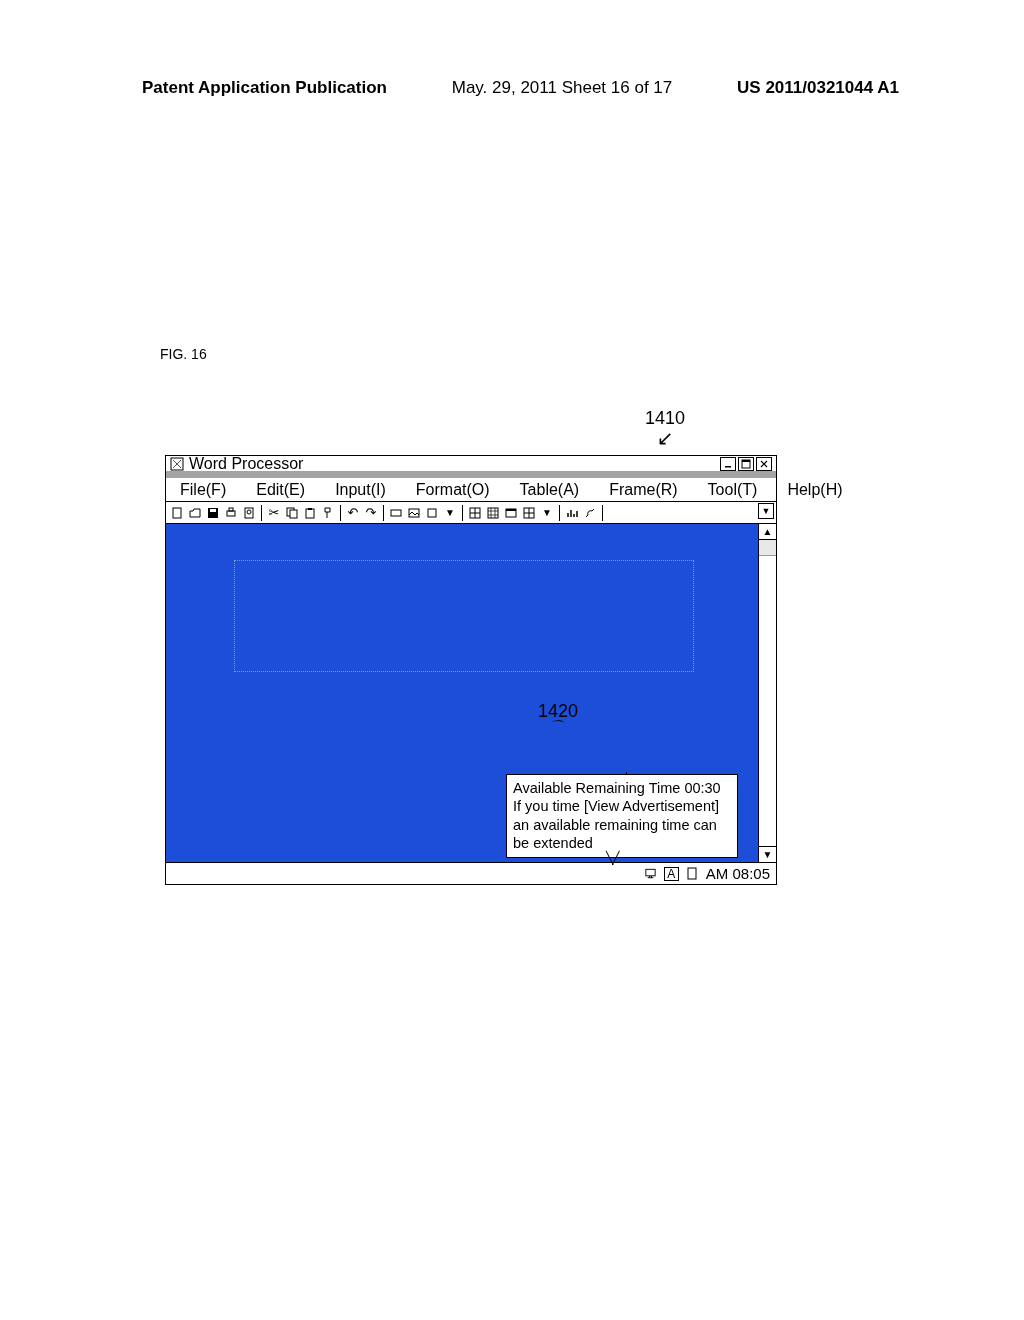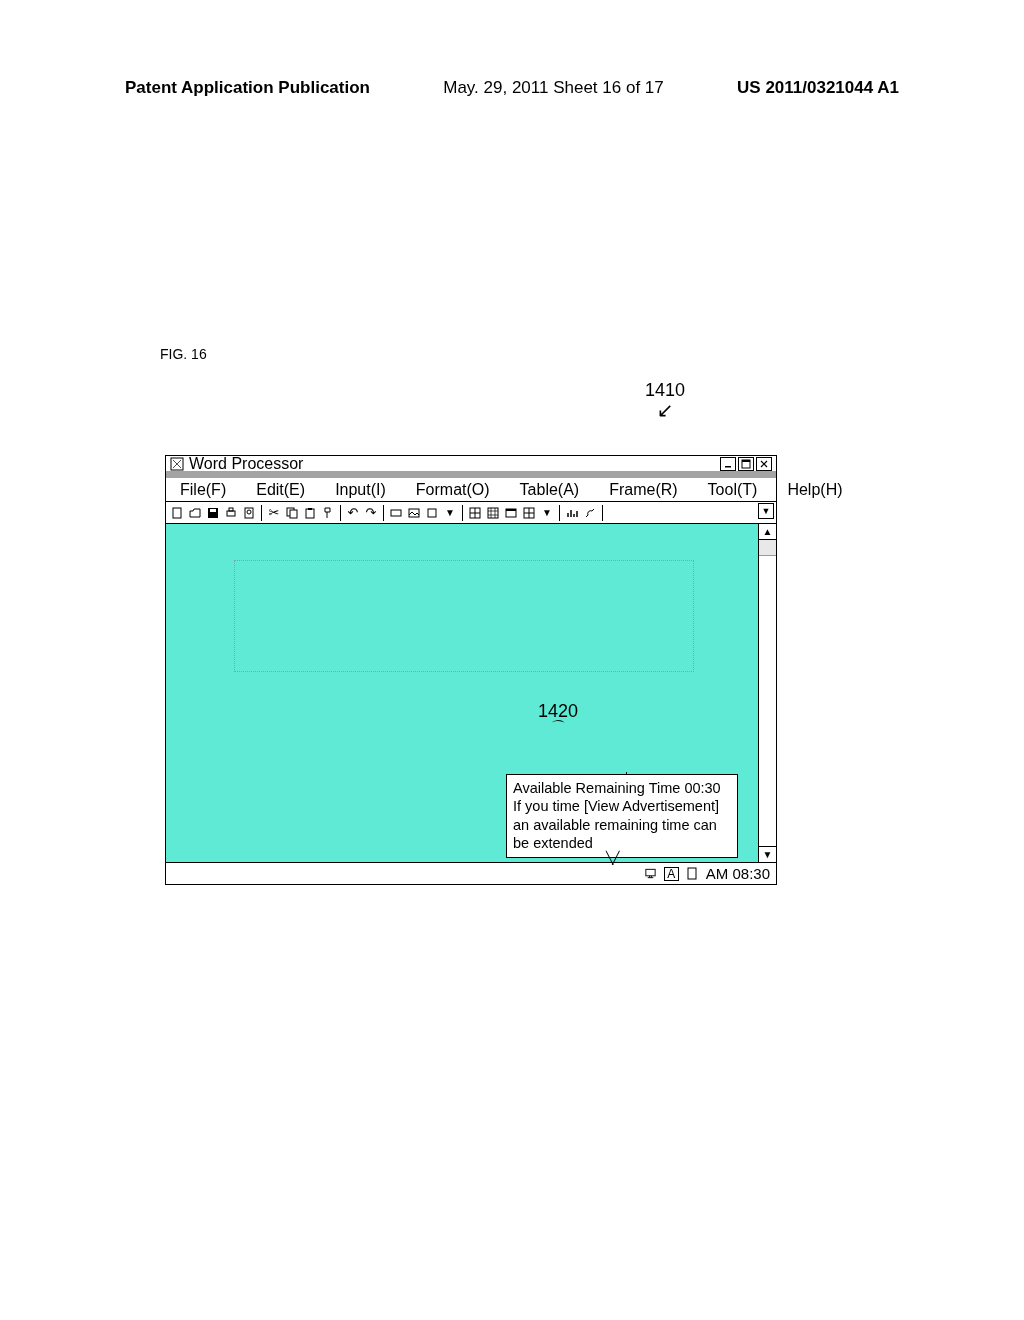--- a/index.html
+++ b/index.html
@@ -8,39 +8,39 @@
     background: #fff;
     font-family: Arial, Helvetica, sans-serif;
     width: 1024px;
     height: 1320px;
     position: relative;
     color: #000;
   }
   .page-header {
     position: absolute;
     top: 78px;
-    left: 125px;
+    left: 142px;
     right: 125px;
     font-size: 17px;
     display: flex;
     justify-content: space-between;
   }
   .page-header .left { font-weight: bold; }
   .page-header .right { font-weight: bold; }
 
   .fig-label {
     position: absolute;
     top: 346px;
     left: 160px;
     font-size: 14px;
   }
 
   .callout-1410 {
     position: absolute;
-    top: 380px;
+    top: 408px;
     left: 645px;
     font-size: 18px;
     text-align: center;
   }
   .callout-1410 .arrow {
     font-size: 20px;
     line-height: 0.9;
   }
 
   .app-window {
@@ -129,21 +129,21 @@
   }
 
   .doc-area {
     position: relative;
     display: flex;
     height: 338px;
   }
   .doc-canvas {
     flex: 1;
     position: relative;
-    background: #5eead4;
+    background: #1d4ed8;
   }
   .text-frame {
     position: absolute;
     top: 36px;
     left: 68px;
     width: 460px;
     height: 112px;
     border: 1px dotted #999;
   }
 
@@ -430,16 +430,16 @@
           <rect x="2" y="2" width="10" height="7" fill="none" stroke="#000"></rect>
           <path d="M6 9 V11 M8 9 V11 M4 11 H10" stroke="#000"></path>
         </svg>
       </span>
     <span class="tray-icon framed">A</span>
     <span class="tray-icon">
         <svg width="12" height="13" viewBox="0 0 12 13">
           <rect x="2" y="1" width="8" height="11" fill="none" stroke="#000"></rect>
         </svg>
       </span>
-    <span>AM 08:30</span>
+    <span>AM 08:05</span>
   </div>
 
 </div>
 
 </body></html>

